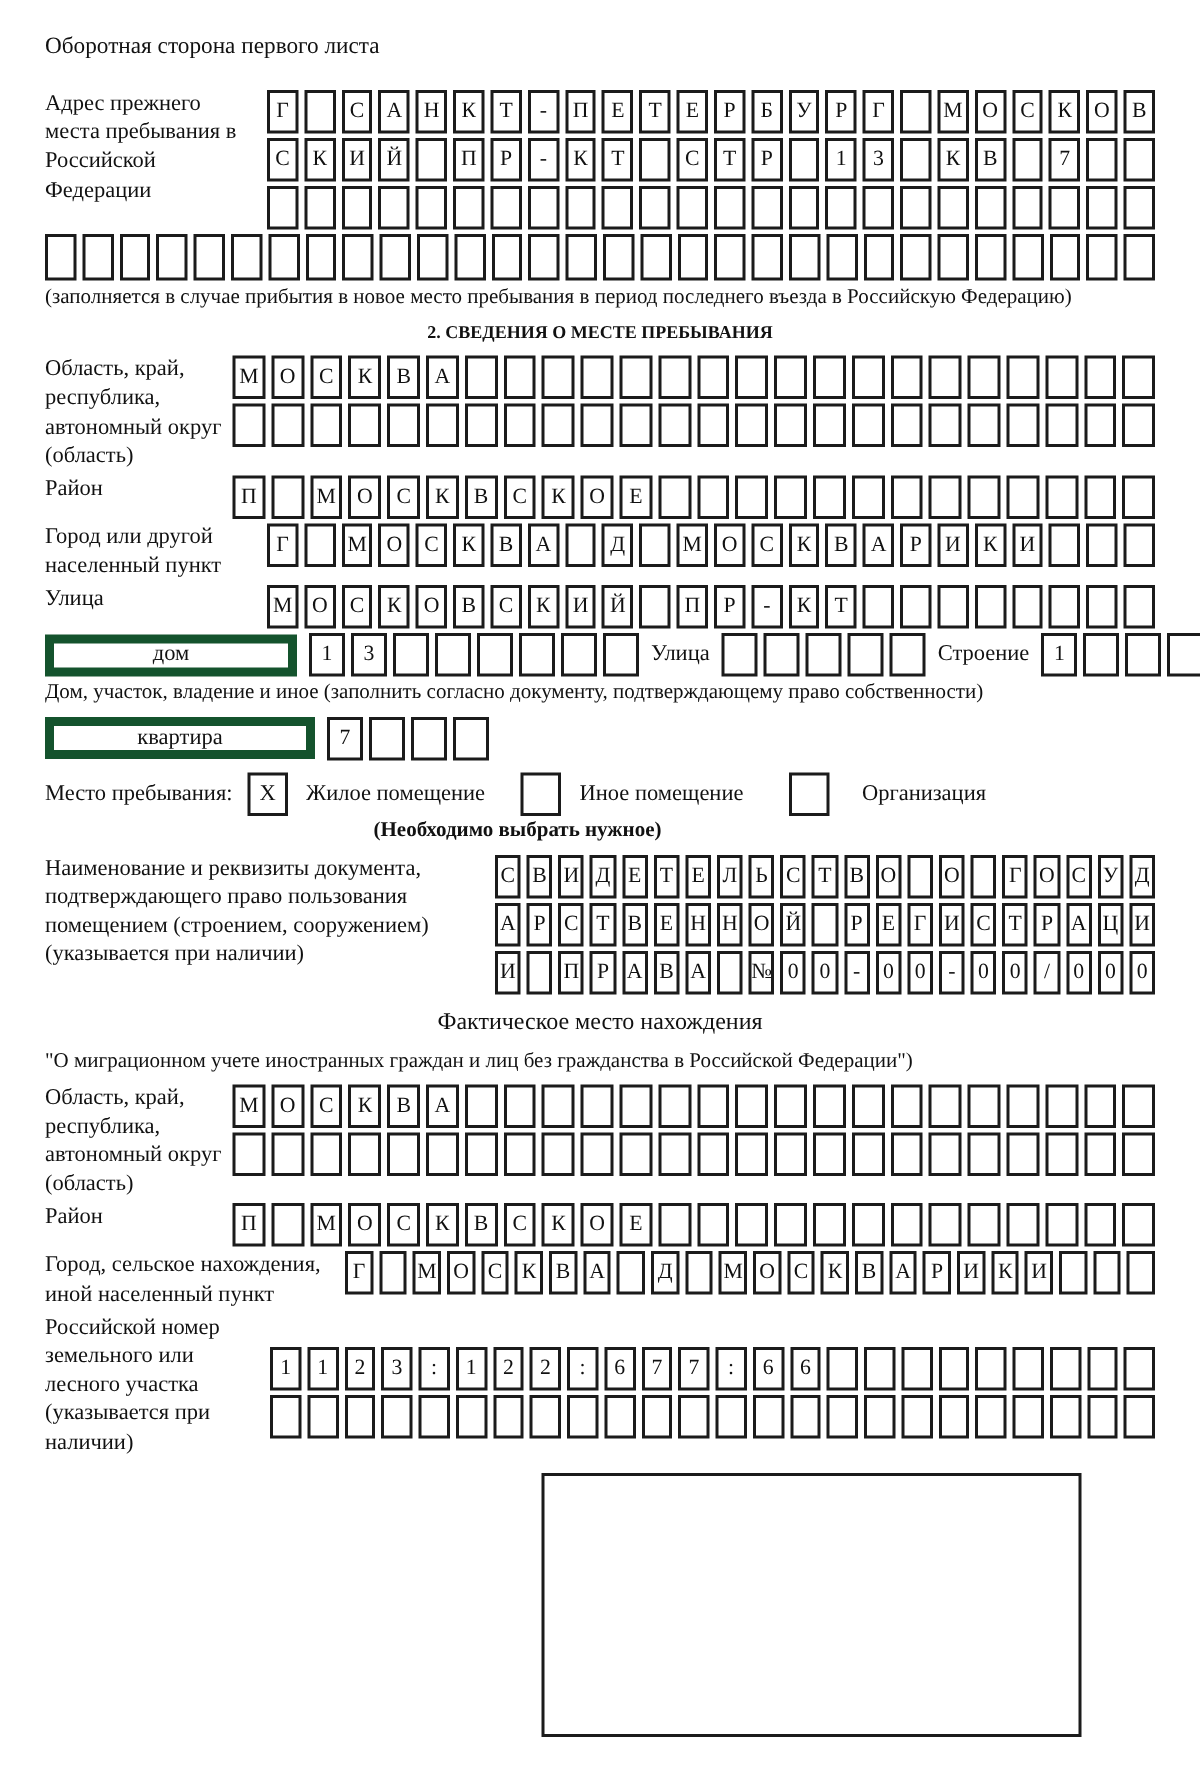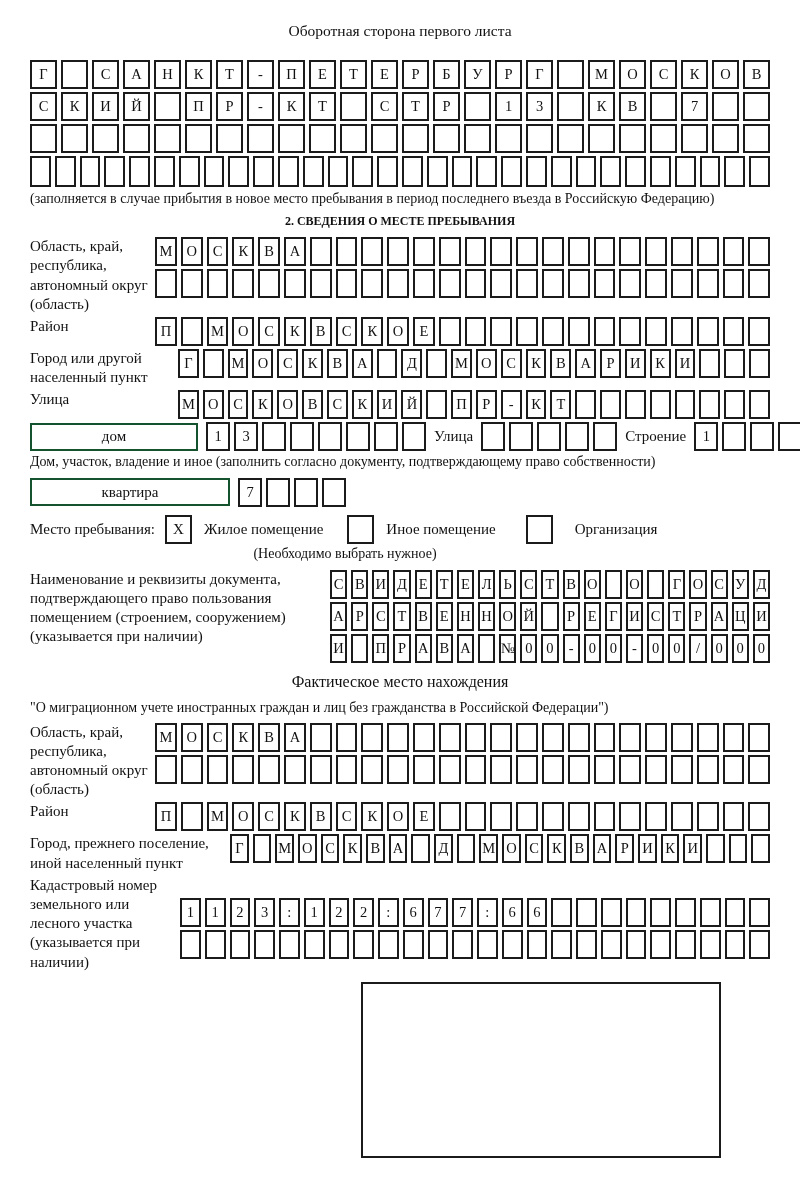--- a/index.html
+++ b/index.html
@@ -1,56 +1,57 @@
 <!DOCTYPE html>
 <html><head>
 <meta charset="utf-8">
 <style>
   html,body{margin:0;padding:0;background:#ffffff;}
   body{width:800px;height:1180px;overflow:hidden;font-family:"Liberation Serif","DejaVu Serif",serif;color:#111;}
   .page{padding:14px 30px 0 30px;}
-  .hdr{text-align:center;font-size:15.5px;margin:8px 0 20px 0;}
+  .hdr{text-align:left;font-size:15.5px;margin:8px 0 20px 0;}
   .frow{display:flex;align-items:flex-start;margin-bottom:3px;}
   .lbl{font-size:15px;line-height:1.28;padding-right:6px;box-sizing:border-box;}
   .w148{width:148px;flex:none;}
   .w125{width:125px;flex:none;}
   .w200{width:200px;flex:none;}
   .w150{width:150px;flex:none;}
   .w300{width:300px;flex:none;}
   .rowscol{flex:1;min-width:0;}
   .cells{display:flex;gap:4px;margin-bottom:3px;}
   .rowscol .cells:last-child{margin-bottom:0;}
   .cells .cell{flex:1;min-width:0;height:25px;border:2px solid #1b1b1b;display:flex;align-items:center;justify-content:center;font-size:14.5px;background:#fff;}
   .cells.fixed{flex:none;}
   .cells.fixed .cell{flex:none;width:20px;}
   .fullrow{margin-top:0;}
   .fullrow .cell{height:27px;}
   .note{font-size:14px;line-height:1.3;margin:2px 0 6px 0;}
   .center{}
   .h2{font-size:12px;font-weight:bold;text-align:center;margin:6px 0 8px 0;}
   .h3{font-size:16px;font-weight:normal;text-align:center;margin:10px 0 8px 0;}
-  .widebox{border:2px solid #14532d;height:28px;display:flex;align-items:center;justify-content:center;font-size:15px;flex:none;box-sizing:border-box;}
+  .widebox{border:6px solid #14532d;height:28px;display:flex;align-items:center;justify-content:center;font-size:15px;flex:none;box-sizing:border-box;}
   .houserow{display:flex;align-items:center;margin-bottom:2px;}
   .inlbl{font-size:15px;margin:0 8px;white-space:nowrap;}
   .stayrow{display:flex;align-items:center;margin:8px 0 2px 0;font-size:15px;text-align:right;}
   .chk{width:23px;height:25px;border:2px solid #1b1b1b;display:flex;align-items:center;justify-content:center;font-size:15px;margin:0 12px 0 10px;flex:none;}
-  .staynote{font-size:14px;text-align:center;width:340px;margin-left:145px;margin-bottom:8px;}
+  .staynote{font-size:14px;text-align:center;width:340px;margin-left:145px;margin-bottom:8px;font-weight:bold;}
   .padtop22{padding-top:22px;}
   .stampwrap{width:458px;margin-left:auto;margin-top:10px;}
   .stampbox{width:356px;height:172px;border:2px solid #1b1b1b;margin:0 auto 8px auto;background:#fff;}
   .mt6{margin-top:6px;}
 </style>
 </head>
 <body>
 
 <div class="page">
 
   <div class="hdr">Оборотная сторона первого листа</div>
 
   <div class="frow">
+    <div class="lbl w148">Адрес прежнего места пребывания в Российской Федерации</div>
     <div class="rowscol">
       <div class="cells">
           <div class="cell">Г</div>
           <div class="cell"></div>
           <div class="cell">С</div>
           <div class="cell">А</div>
           <div class="cell">Н</div>
           <div class="cell">К</div>
           <div class="cell">Т</div>
           <div class="cell">-</div>
@@ -339,21 +340,21 @@
     <div class="cells fixed" style="margin:0;">
         <div class="cell">1</div>
         <div class="cell"></div>
         <div class="cell"></div>
         <div class="cell"></div>
       </div>
   </div>
   <div class="note">Дом, участок, владение и иное (заполнить согласно документу, подтверждающему право собственности)</div>
 
   <div class="houserow">
-    <div class="widebox" style="width:200px;text-align:right;">квартира</div>
+    <div class="widebox" style="width:180px;text-align:right;">квартира</div>
     <div class="cells fixed" style="margin:0 0 0 8px;">
         <div class="cell">7</div>
         <div class="cell"></div>
         <div class="cell"></div>
         <div class="cell"></div>
       </div>
   </div>
 
   <div class="stayrow">
     <span>Место пребывания:</span>
@@ -528,21 +529,21 @@
           <div class="cell"></div>
           <div class="cell"></div>
           <div class="cell"></div>
           <div class="cell"></div>
           <div class="cell"></div>
         </div>
       </div>
   </div>
 
   <div class="frow">
-    <div class="lbl w200">Город, прежнего поселение, иной населенный пункт</div>
+    <div class="lbl w200">Город, сельское нахождения, иной населенный пункт</div>
     <div class="rowscol">
         <div class="cells">
           <div class="cell">Г</div>
           <div class="cell"></div>
           <div class="cell">М</div>
           <div class="cell">О</div>
           <div class="cell">С</div>
           <div class="cell">К</div>
           <div class="cell">В</div>
           <div class="cell">А</div>
@@ -560,21 +561,21 @@
           <div class="cell">К</div>
           <div class="cell">И</div>
           <div class="cell"></div>
           <div class="cell"></div>
           <div class="cell"></div>
         </div>
       </div>
   </div>
 
   <div class="frow">
-    <div class="lbl w150">Кадастровый номер земельного или лесного участка (указывается при наличии)</div>
+    <div class="lbl w150">Российской номер земельного или лесного участка (указывается при наличии)</div>
     <div class="rowscol padtop22">
       <div class="cells">
           <div class="cell">1</div>
           <div class="cell">1</div>
           <div class="cell">2</div>
           <div class="cell">3</div>
           <div class="cell">:</div>
           <div class="cell">1</div>
           <div class="cell">2</div>
           <div class="cell">2</div>

